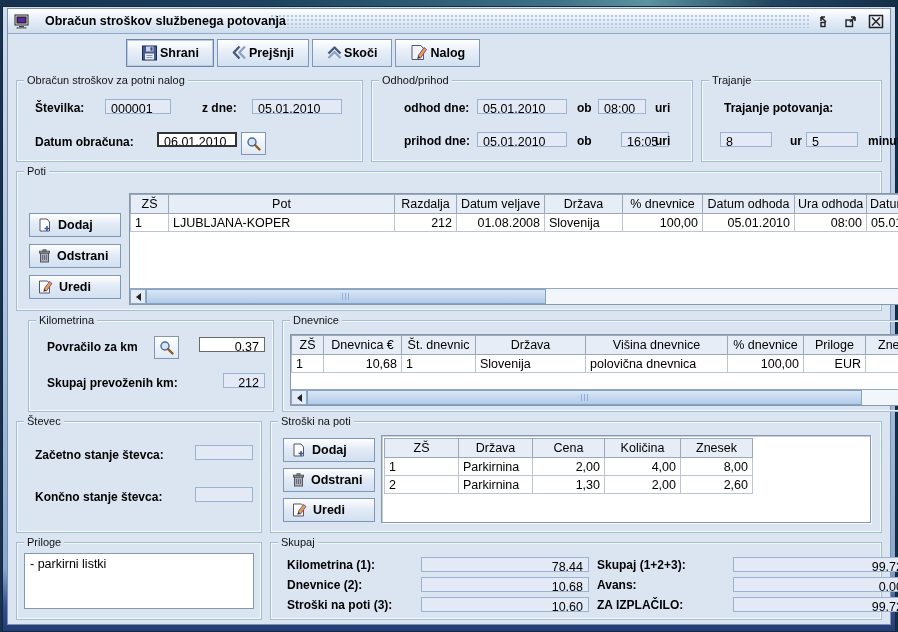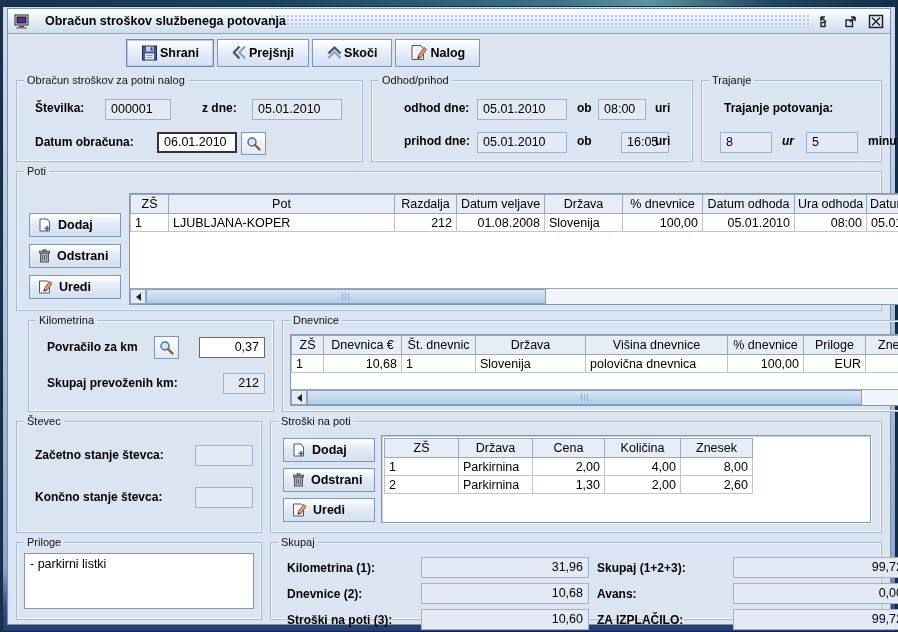--- a/index.html
+++ b/index.html
@@ -32,21 +32,21 @@
     border:1px solid #7f97b6; font-weight:bold; font-size:12.5px; white-space:nowrap; }
   .tbtn.focused { border:1px solid #6b84a8; box-shadow:inset 0 0 0 1px #b9cbe4, inset -1px -1px 0 #9db2cf; }
   .tbtn svg { flex:0 0 auto; }
 
   
   .content { flex:1; padding:9px 8px 4px 8px; display:flex; flex-direction:column; gap:9px; }
   .panel { position:relative; border:1px solid #a5bcd6; box-shadow:inset 0 0 0 1px #f2f7fc; }
   .legend { position:absolute; top:-7px; left:7px; background:#dbe5f2; padding:0 3px;
     font-size:11px; color:#111; line-height:12px; white-space:nowrap; z-index:2; }
   .lbl { font-weight:bold; font-size:12px; white-space:nowrap; }
-  .fld { display:inline-block; height:21px; line-height:19px; padding:0 5px;
+  .fld { display:inline-block; height:15px; line-height:19px; padding:0 5px;
     background:#e3eaf5; border:1px solid #9ab3d2; font-size:12.5px; overflow:hidden; white-space:nowrap; }
   .fld.ed { background:#fff; border:1px solid #6a6a6a; }
   .fld.foc { background:#fff; border:2px solid #333; line-height:17px; }
   .num { text-align:right; }
   .mag-btn { width:25px; height:23px; display:inline-flex; align-items:center; justify-content:center;
     background:linear-gradient(180deg,#ffffff,#dfe8f4); border:1px solid #7f97b6; }
 
   .row1 { display:flex; gap:8px; height:82px; flex:0 0 82px; }
   .p-order { width:347px; flex:0 0 347px; }
   .p-dep { width:322px; flex:0 0 322px; }
@@ -203,21 +203,21 @@
         <span class="fld abs" style="left:105px; top:51px; width:90px;">05.01.2010</span>
         <span class="lbl abs" style="left:205px; top:53px;">ob</span>
         <span class="fld abs" style="left:226px; top:51px; width:48px;margin-left:23px;">16:05</span>
         <span class="lbl abs" style="left:283px; top:53px;">uri</span>
       </div>
 
       <div class="panel p-dur">
         <span class="legend">Trajanje</span>
         <span class="lbl abs" style="left:22px; top:20px;">Trajanje potovanja:</span>
         <span class="fld abs" style="left:18px; top:51px; width:52px;">8</span>
-        <span class="lbl abs" style="left:80px; top:53px;font-style:italic;">ur</span>
+        <span class="lbl abs" style="left:88px; top:53px;">ur</span>
         <span class="fld abs" style="left:104px; top:51px; width:52px;">5</span>
         <span class="lbl abs" style="left:166px; top:53px;">minut</span>
       </div>
     </div>
 
     <div class="panel p-poti">
       <span class="legend">Poti</span>
       <button class="side-btn abs" style="left:12px; top:41px;">
         <svg width="14" height="14" viewBox="0 0 14 14">
           <path d="M2 1 h7 l2.5 3 v9 h-9.5 z" fill="#fff" stroke="#556"></path>
@@ -432,21 +432,21 @@
     <div class="row5">
       <div class="panel p-priloge">
         <span class="legend">Priloge</span>
         <div class="textarea abs" style="left:7px; top:10px; right:7px; bottom:10px;">- parkirni listki</div>
       </div>
 
       <div class="panel p-skupaj">
         <span class="legend">Skupaj</span>
         <div class="skupaj-grid">
           <span class="lbl">Kilometrina (1):</span>
-          <span class="fld num">31,96</span>
+          <span class="fld num">78,44</span>
           <span class="lbl">Skupaj (1+2+3):</span>
           <span class="fld num">99,72</span>
 
           <span class="lbl">Dnevnice (2):</span>
           <span class="fld num">10,68</span>
           <span class="lbl">Avans:</span>
           <span class="fld num">0,00</span>
 
           <span class="lbl">Stroški na poti (3):</span>
           <span class="fld num">10,60</span>

